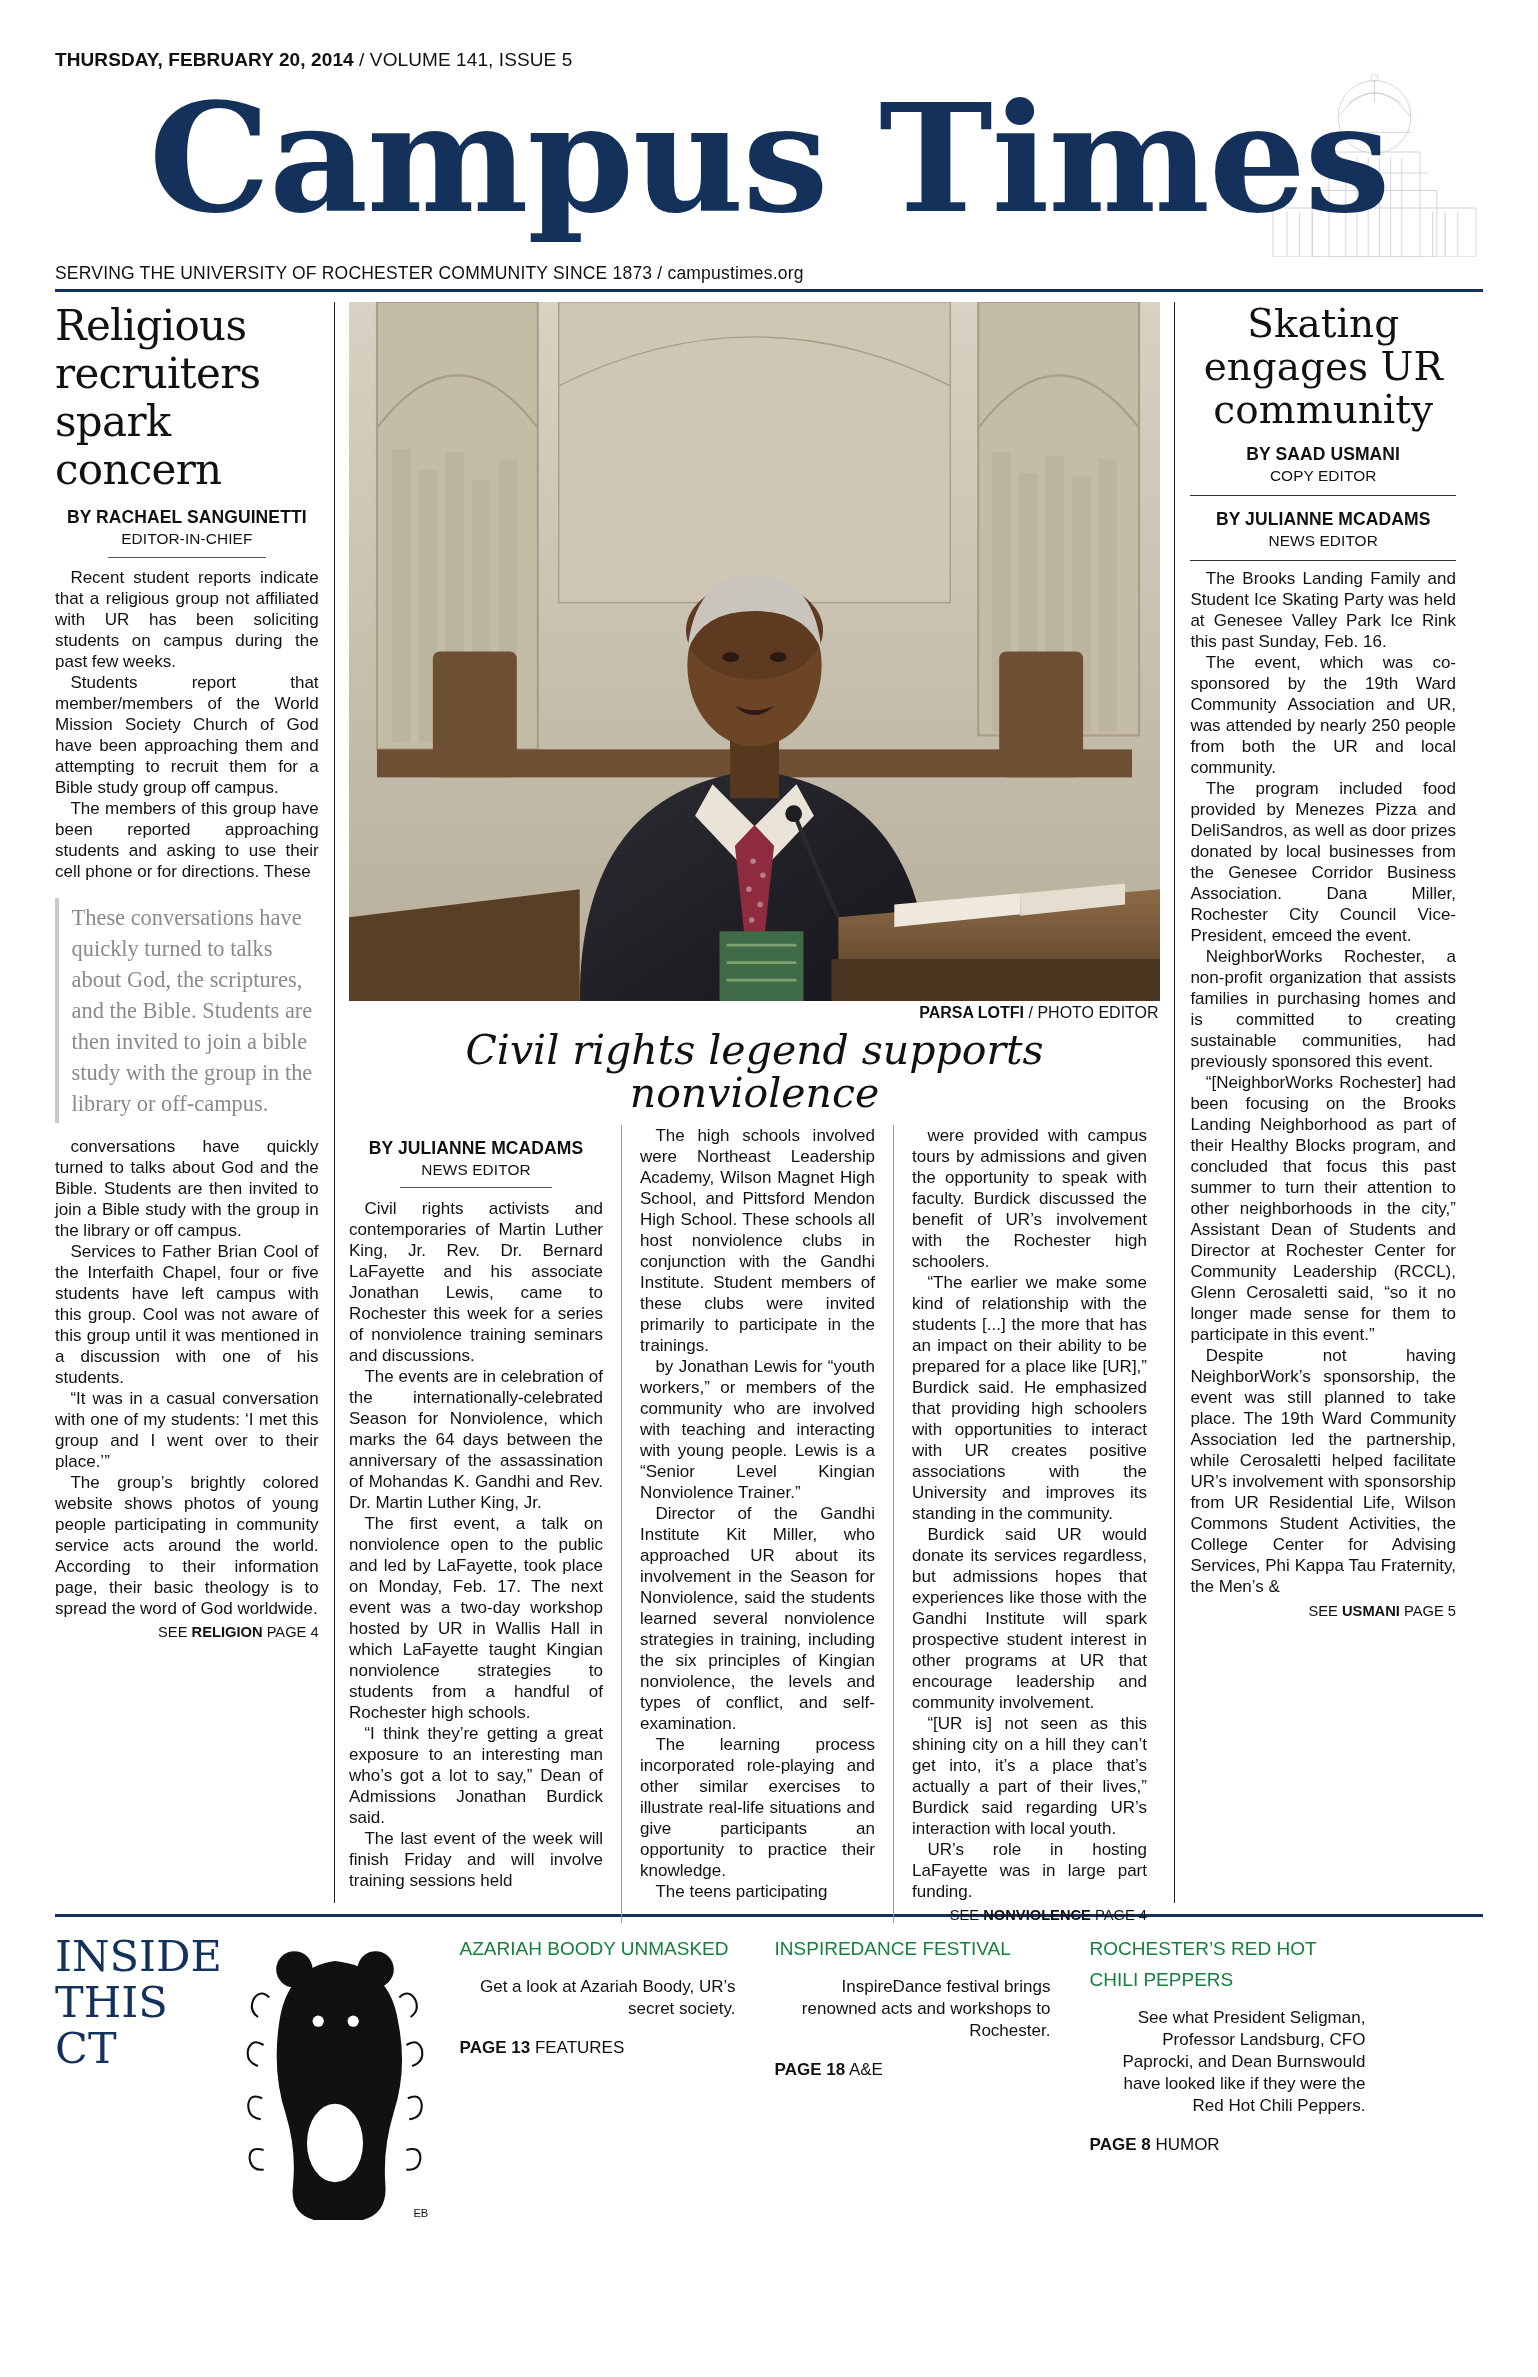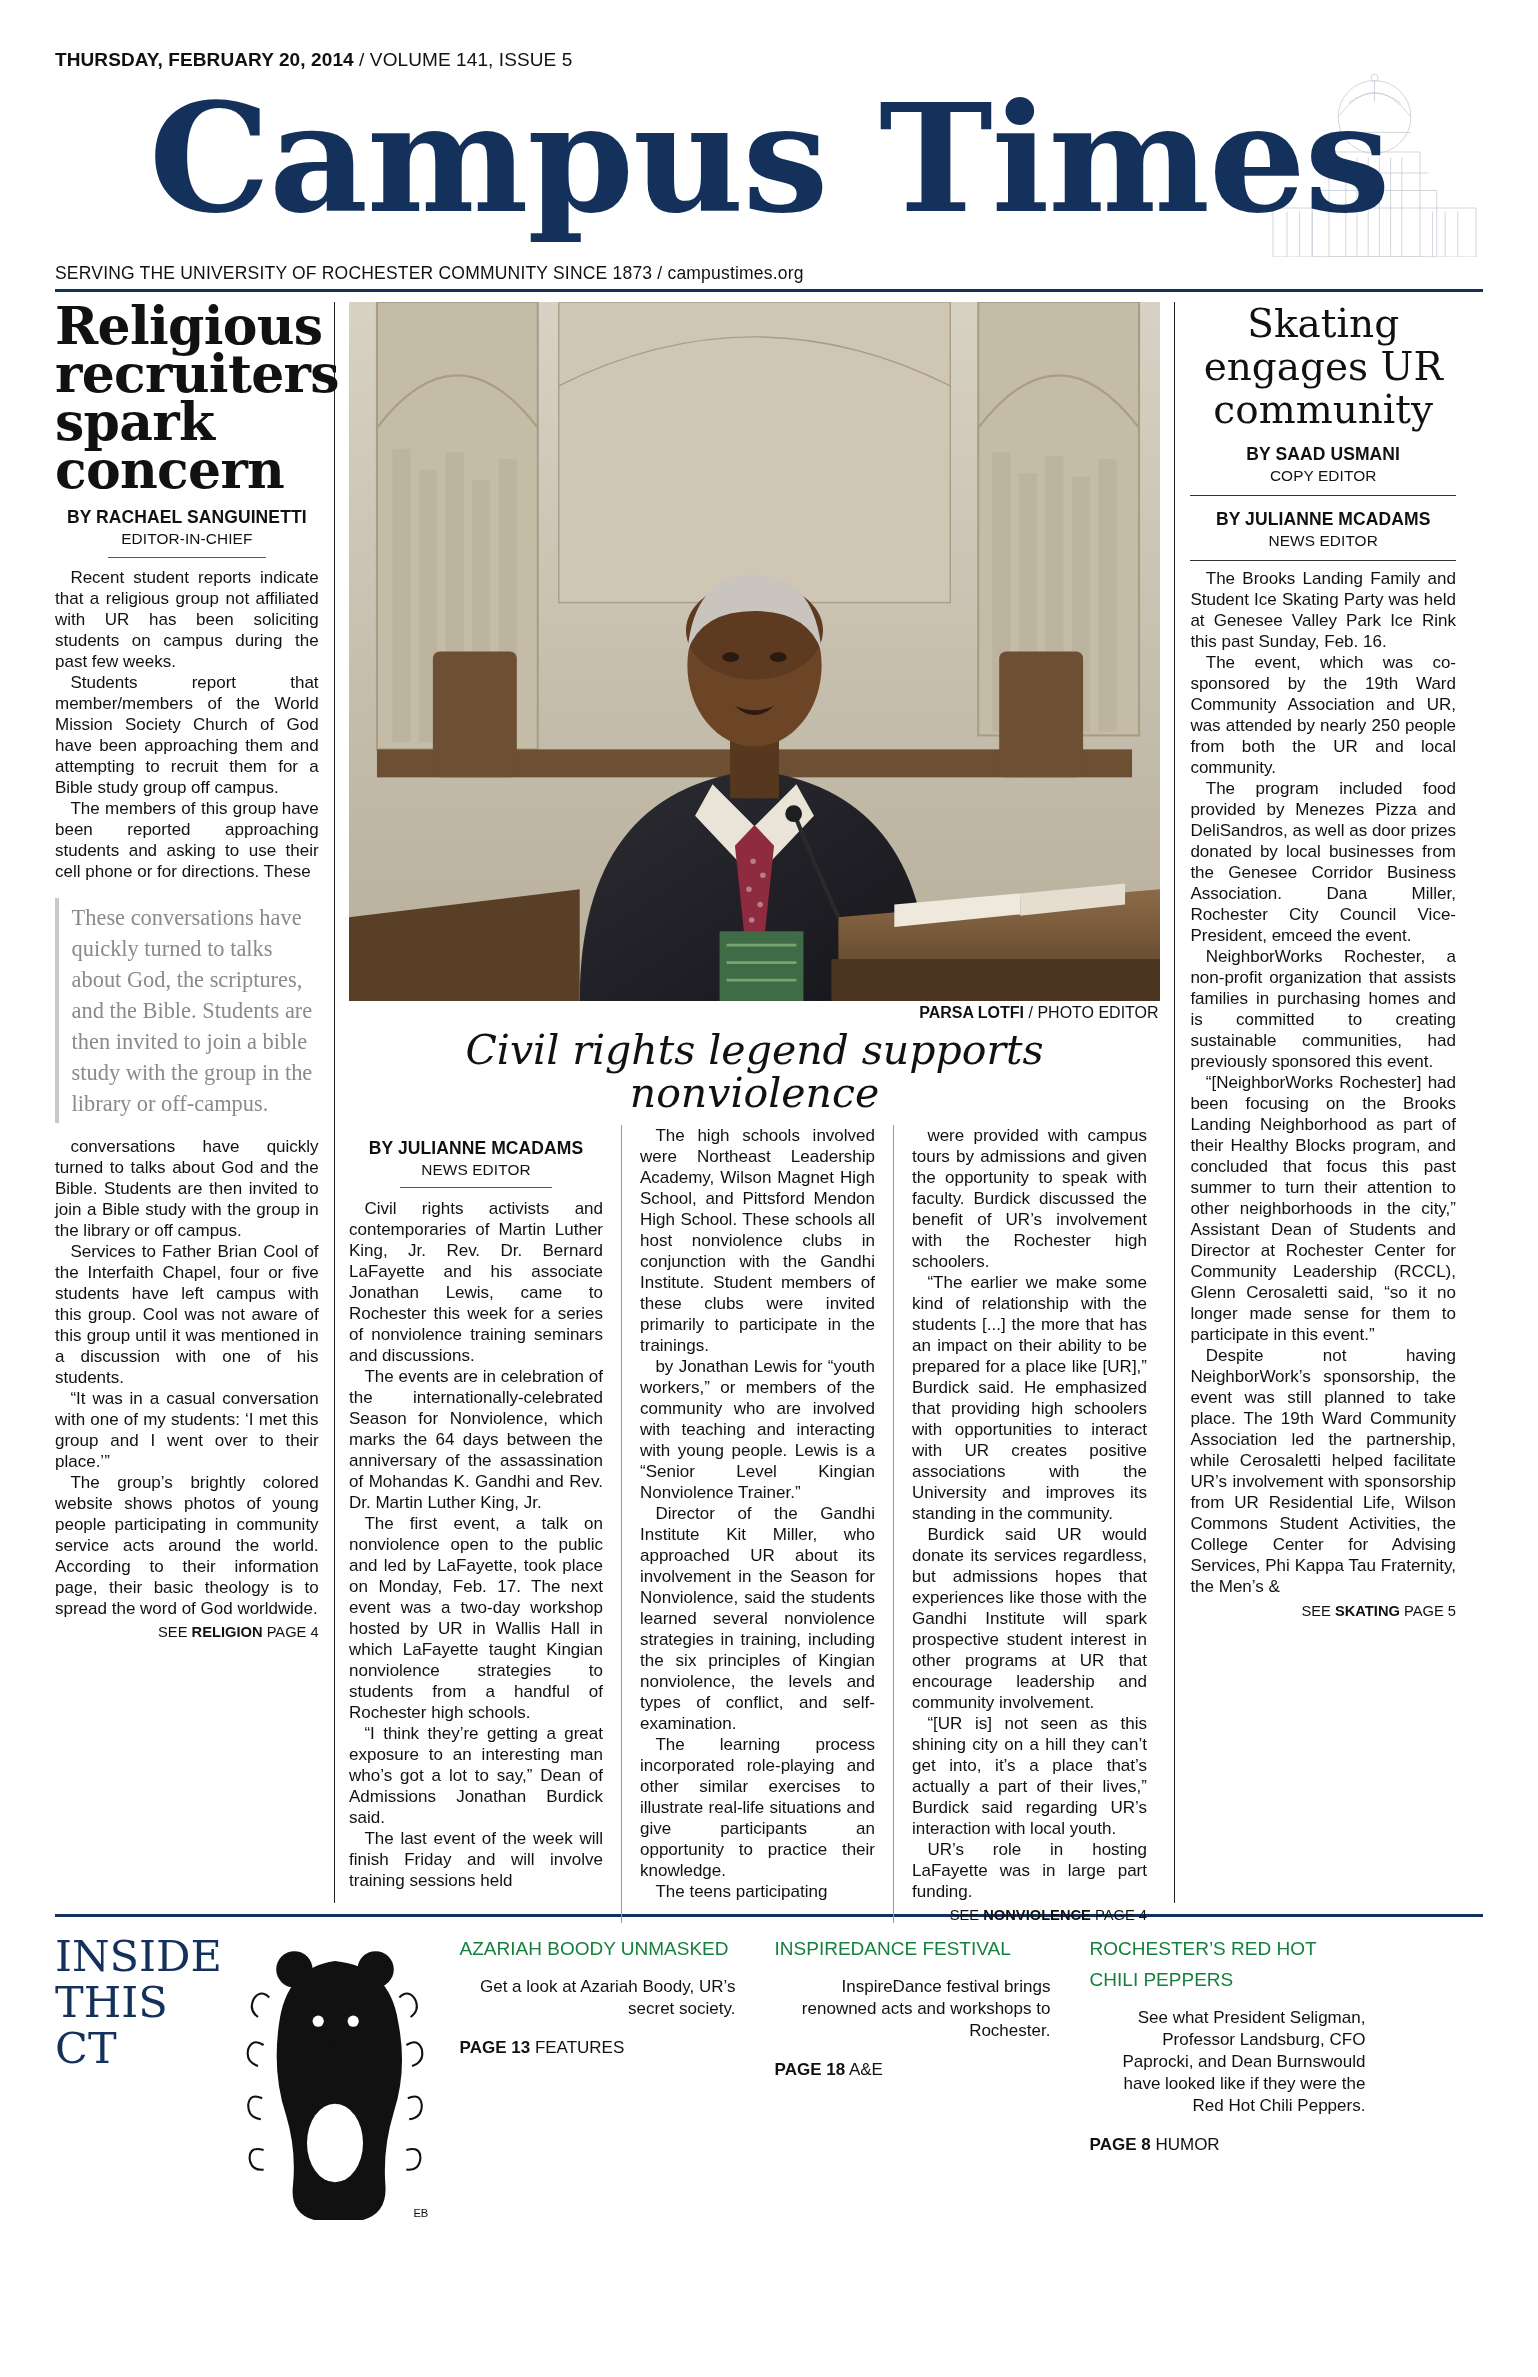--- a/index.html
+++ b/index.html
@@ -71,25 +71,25 @@
     display: flex;
     margin-top: 9.8px;
     height: 1601px;
   }
   .col-left { width: 280px; padding-right: 15.4px; border-right: 0.7px solid #222; }
   .col-center { width: 839px; padding: 0 14px; }
   .col-right { width: 282px; padding-left: 15.4px; border-left: 0.7px solid #222; }
 
   .headline-left {
     font-family: "DejaVu Serif", serif;
-    font-size: 52px;
+    font-size: 42px;
     line-height: 48px;
     letter-spacing: -0.7px;
     margin: 0 0 11.2px 0;
-    font-weight: bold;
+    font-weight: normal;
   }
   .byline {
     font-family: "Liberation Sans", sans-serif;
     font-weight: bold;
     font-size: 17.5px;
     text-align: center;
     letter-spacing: 0.1px;
     margin-top: 13px;
   }
   .byline-title {
@@ -432,21 +432,21 @@
       <div class="body-text">
         <p>The Brooks Landing Family and Student Ice Skating Party was held at Genesee Valley Park Ice Rink this past Sunday, Feb. 16.</p>
         <p>The event, which was co-sponsored by the 19th Ward Community Association and UR, was attended by nearly 250 people from both the UR and local community.</p>
         <p>The program included food provided by Menezes Pizza and DeliSandros, as well as door prizes donated by local businesses from the Genesee Corridor Business Association. Dana Miller, Rochester City Council Vice-President, emceed the event.</p>
         <p>NeighborWorks Rochester, a non-profit organization that assists families in purchasing homes and is committed to creating sustainable communities, had previously sponsored this event.</p>
         <p>“[NeighborWorks Rochester] had been focusing on the Brooks Landing Neighborhood as part of their Healthy Blocks program, and concluded that focus this past summer to turn their attention to other neighborhoods in the city,” Assistant Dean of Students and Director at Rochester Center for Community Leadership (RCCL), Glenn Cerosaletti said, “so it no longer made sense for them to participate in this event.”</p>
         <p>Despite not having NeighborWork’s sponsorship, the event was still planned to take place. The 19th Ward Community Association led the partnership, while Cerosaletti helped facilitate UR’s involvement with sponsorship from UR Residential Life, Wilson Commons Student Activities, the College Center for Advising Services, Phi Kappa Tau Fraternity, the Men’s &amp;</p>
       </div>
       <div class="seemore">
         <span>SEE</span>
-        <b>SKATING</b>
+        <b>USMANI</b>
         <span>PAGE 5</span>
       </div>
     </div>
   </div>
 
   <div class="bottom-rule"></div>
 
   <div class="teasers">
     <div class="inside-label">
       <div>INSIDE</div>

